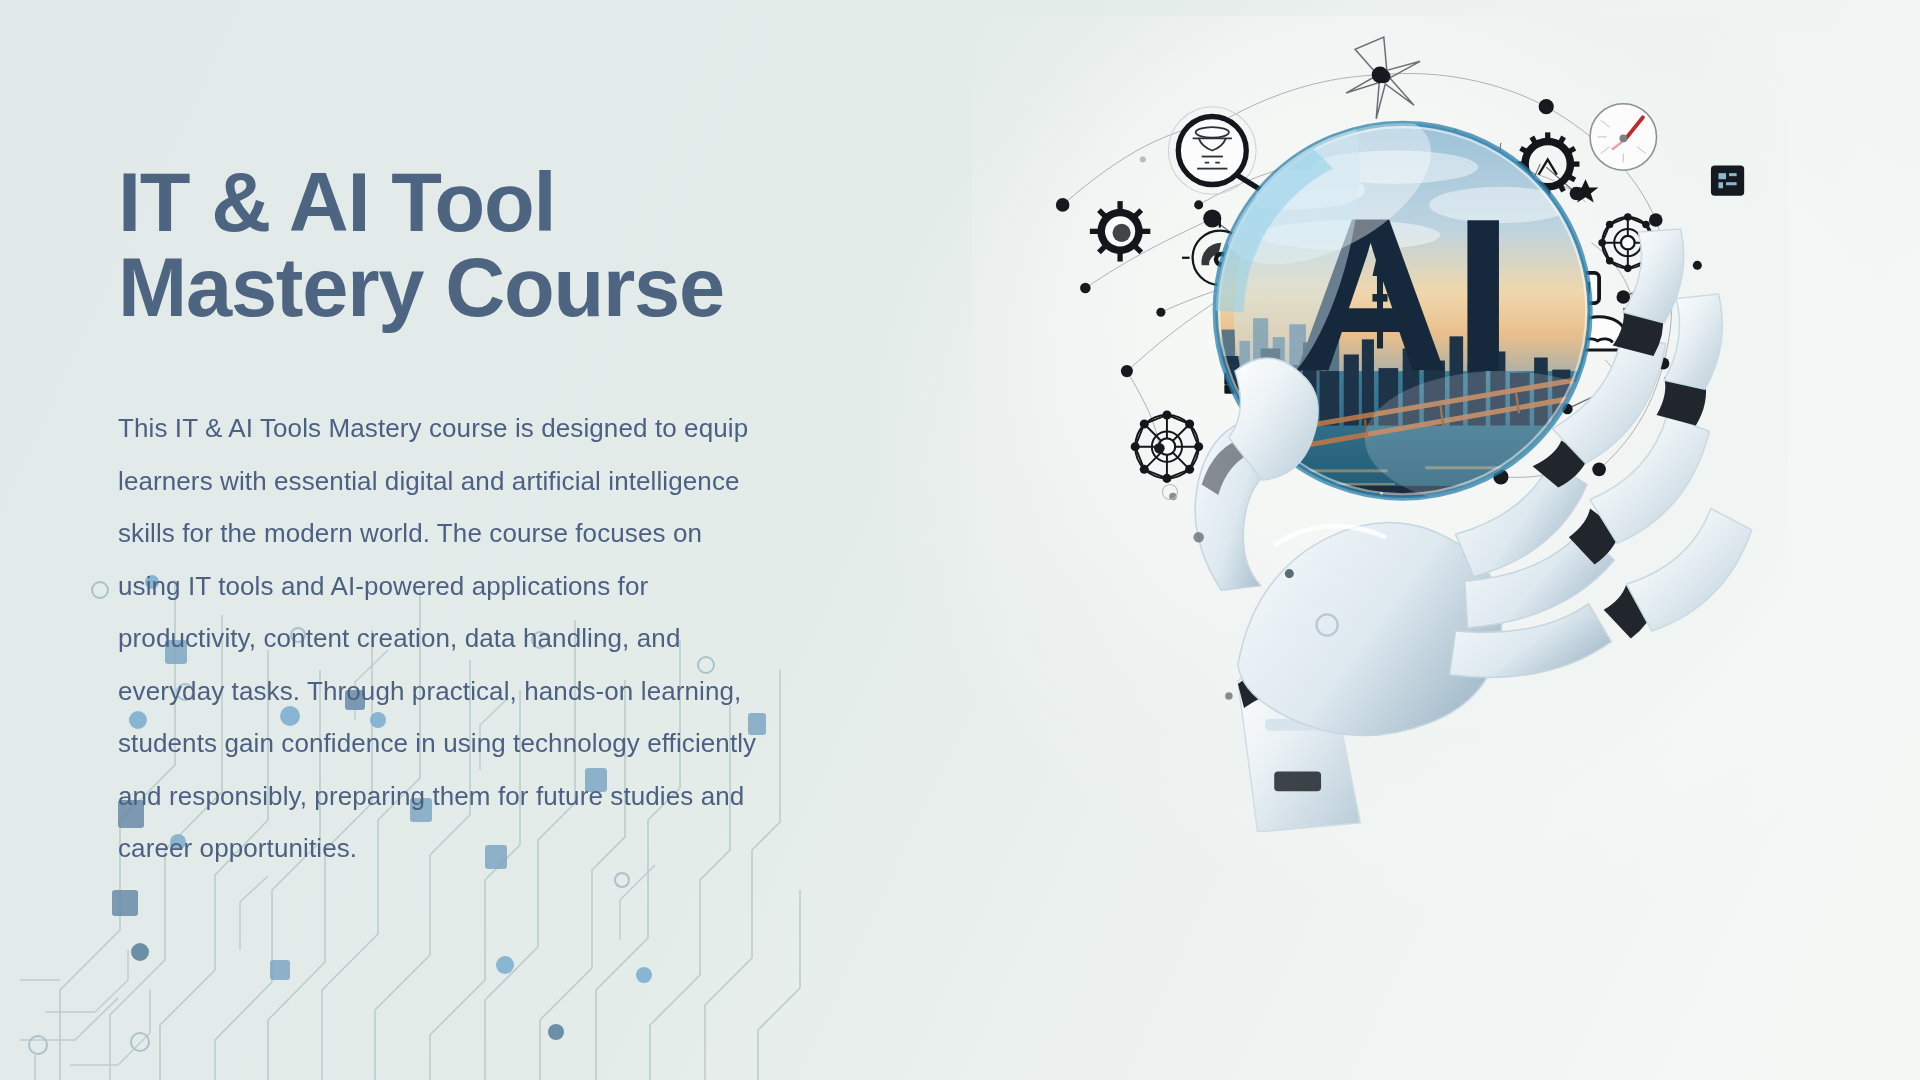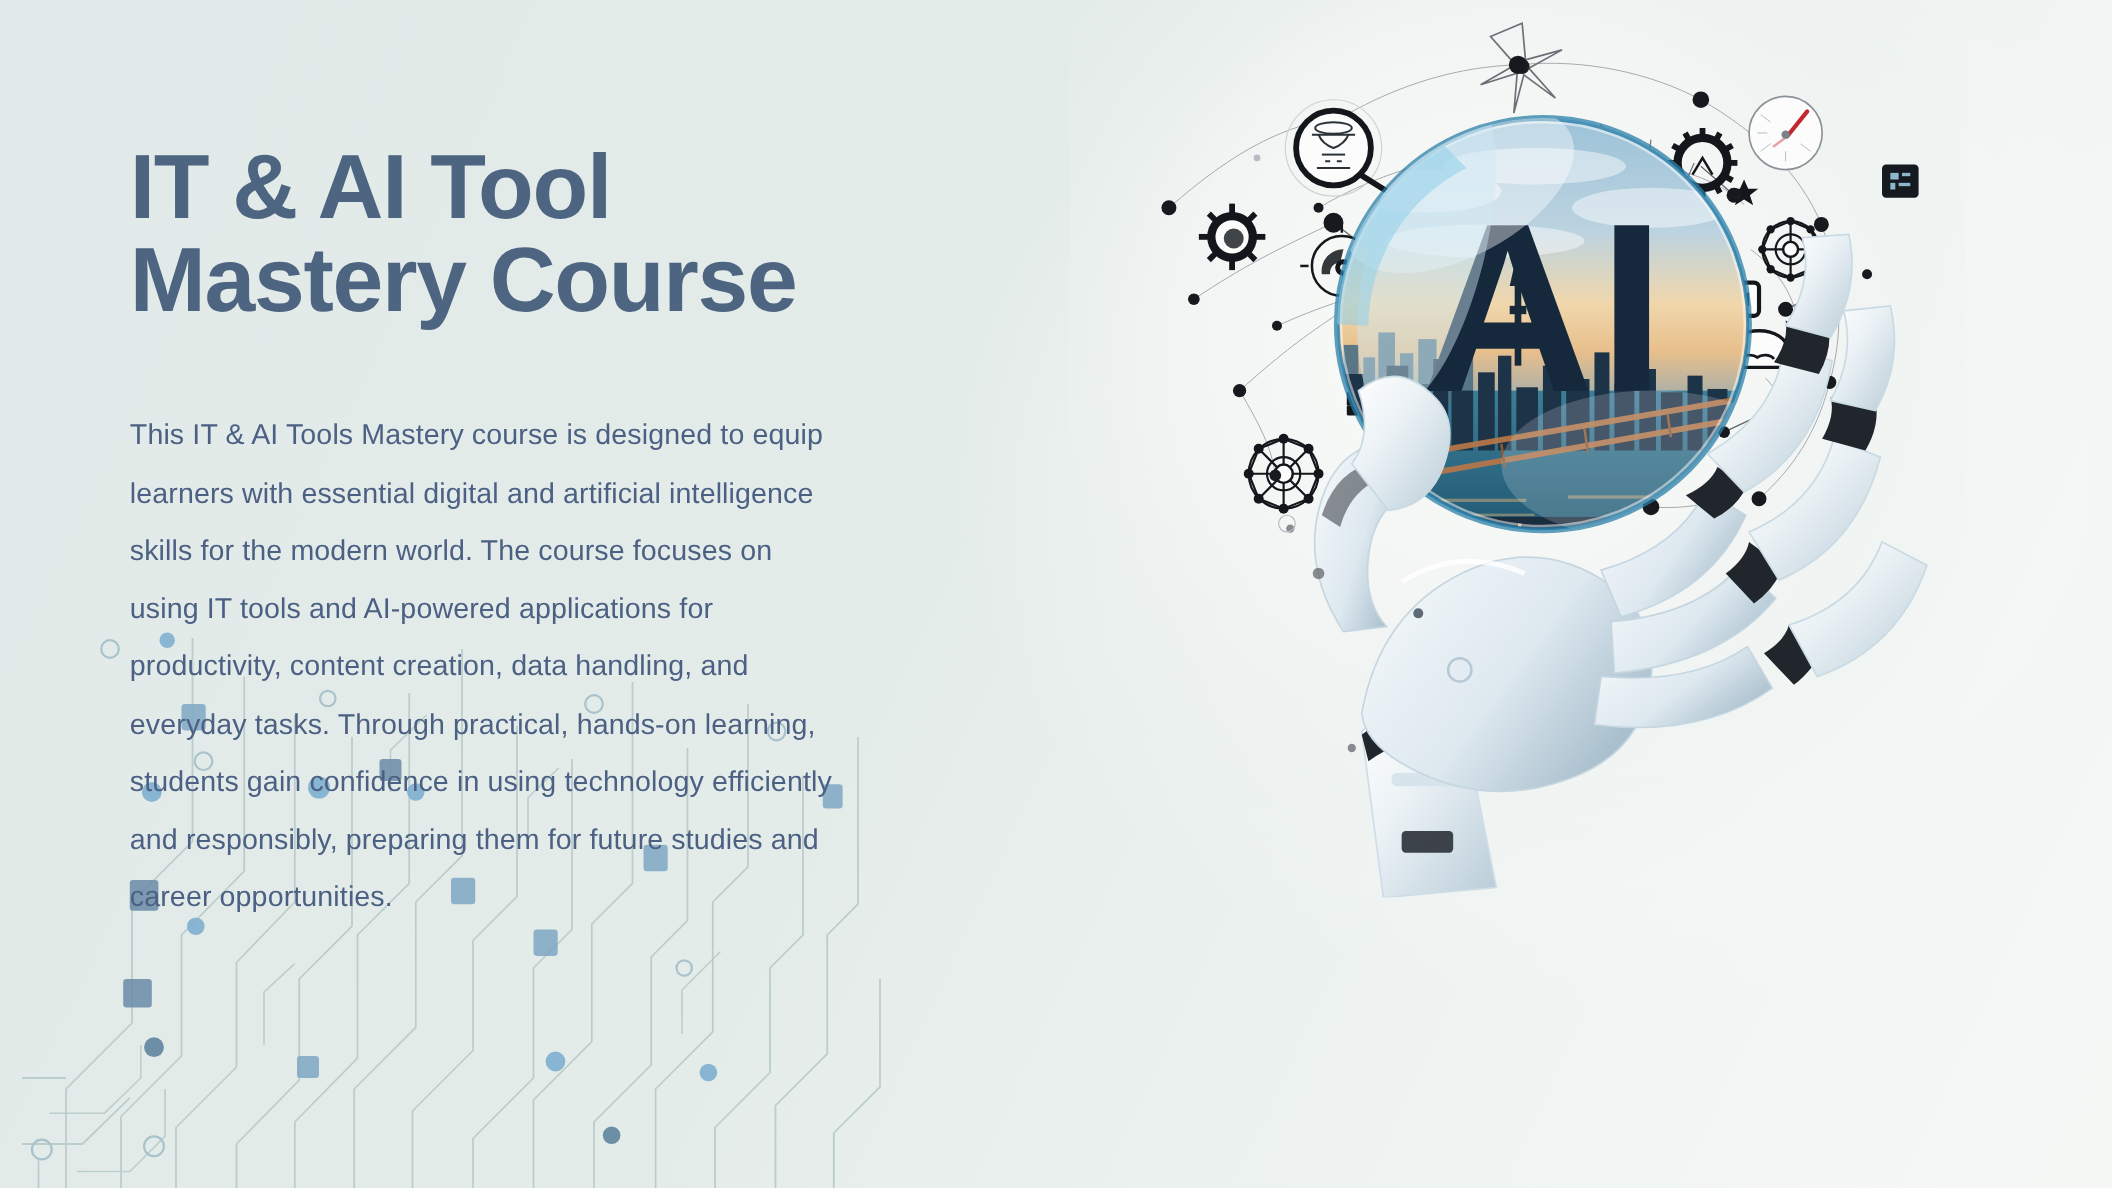--- a/index.html
+++ b/index.html
@@ -36,36 +36,37 @@
   }
   .headline{
     font-family:"Liberation Sans", sans-serif;
     font-size:83px;
     line-height:1.02;
     font-weight:700;
     letter-spacing:-1.2px;
     color:#4e6582;
     margin-bottom:10px;
     white-space:pre-line;
+    margin-top:33px;
   }
   .body-copy{
     margin-top:72px;
     width:640px;
     font-family:"Liberation Sans", sans-serif;
     font-size:26px;
     line-height:2.02;
     font-weight:400;
     color:#4c6083;
     letter-spacing:0.1px;
   }
 
   
   .visual{
     position:absolute;
-    right:0; top:0;
+    right:0; top:16px;
     width:1080px; height:816px;
   }
   .visual svg{ position:absolute; inset:0; width:100%; height:100%; }
 </style>
 </head>
 <body>
 
 <div id="slide">
 
   <div class="circuit-layer">

